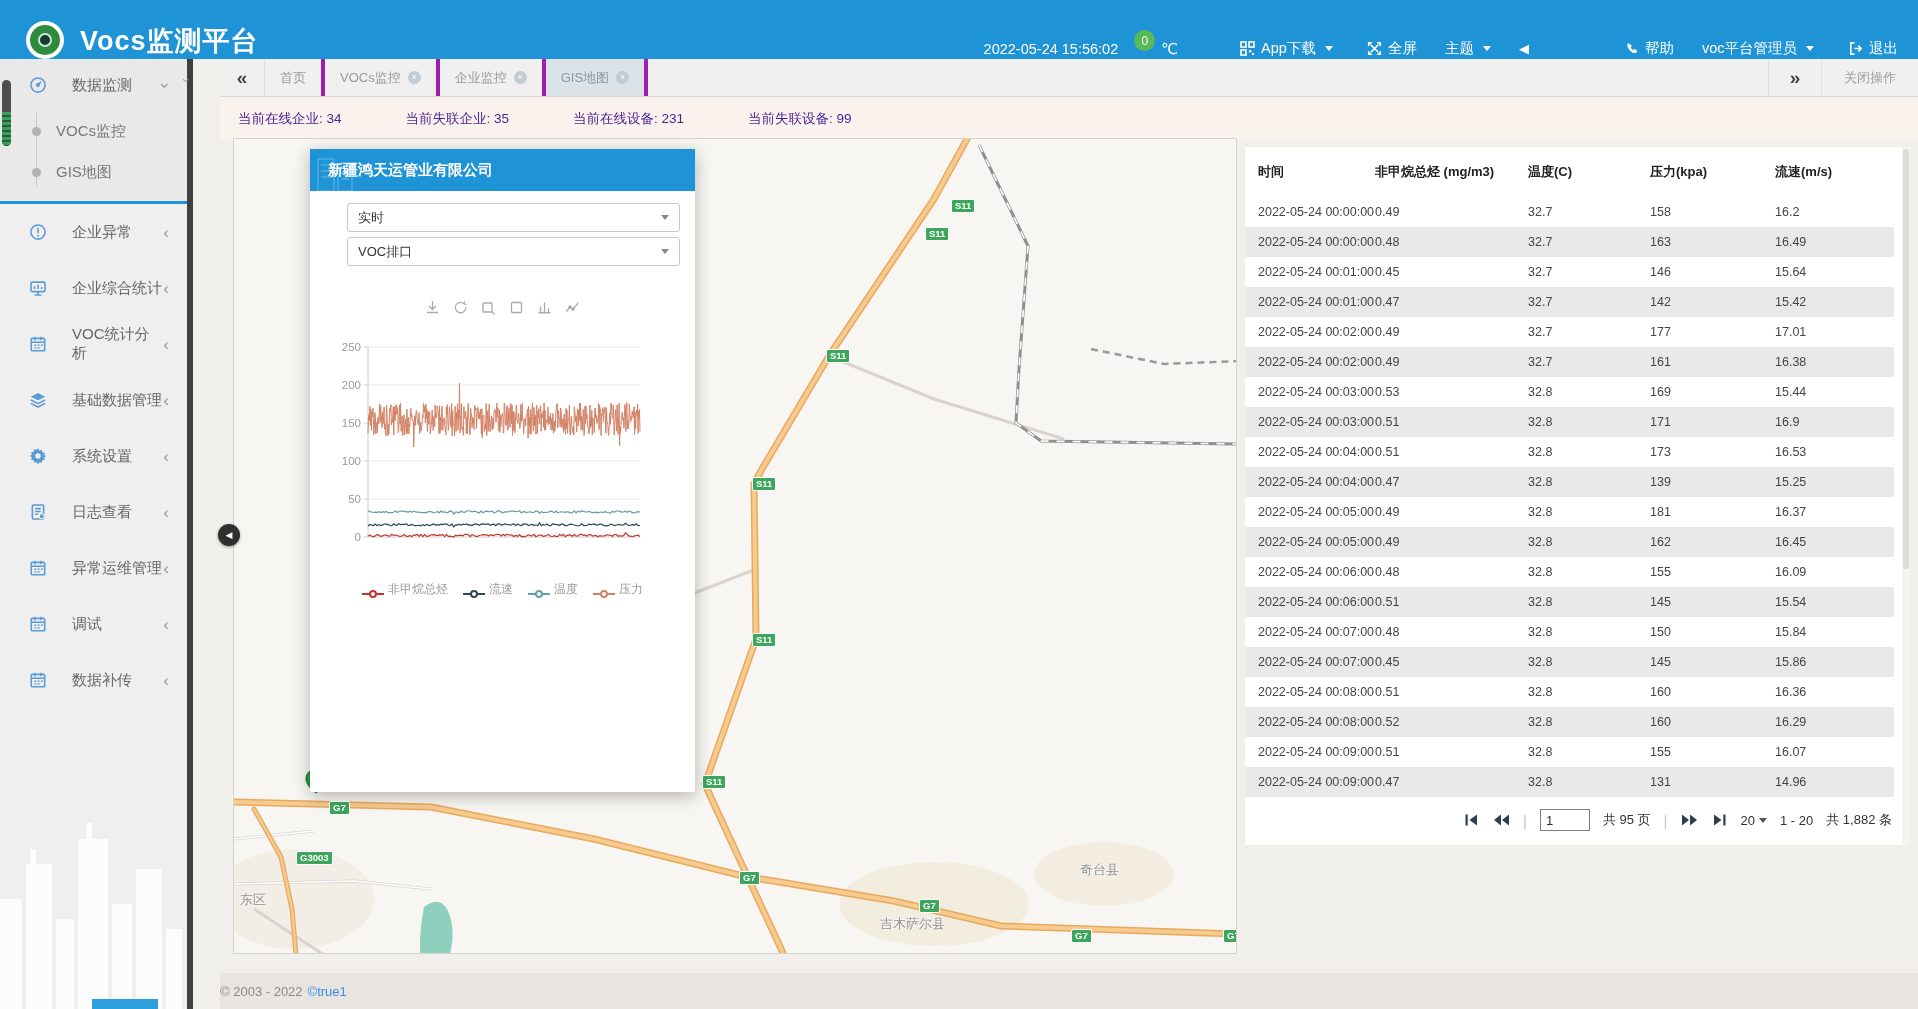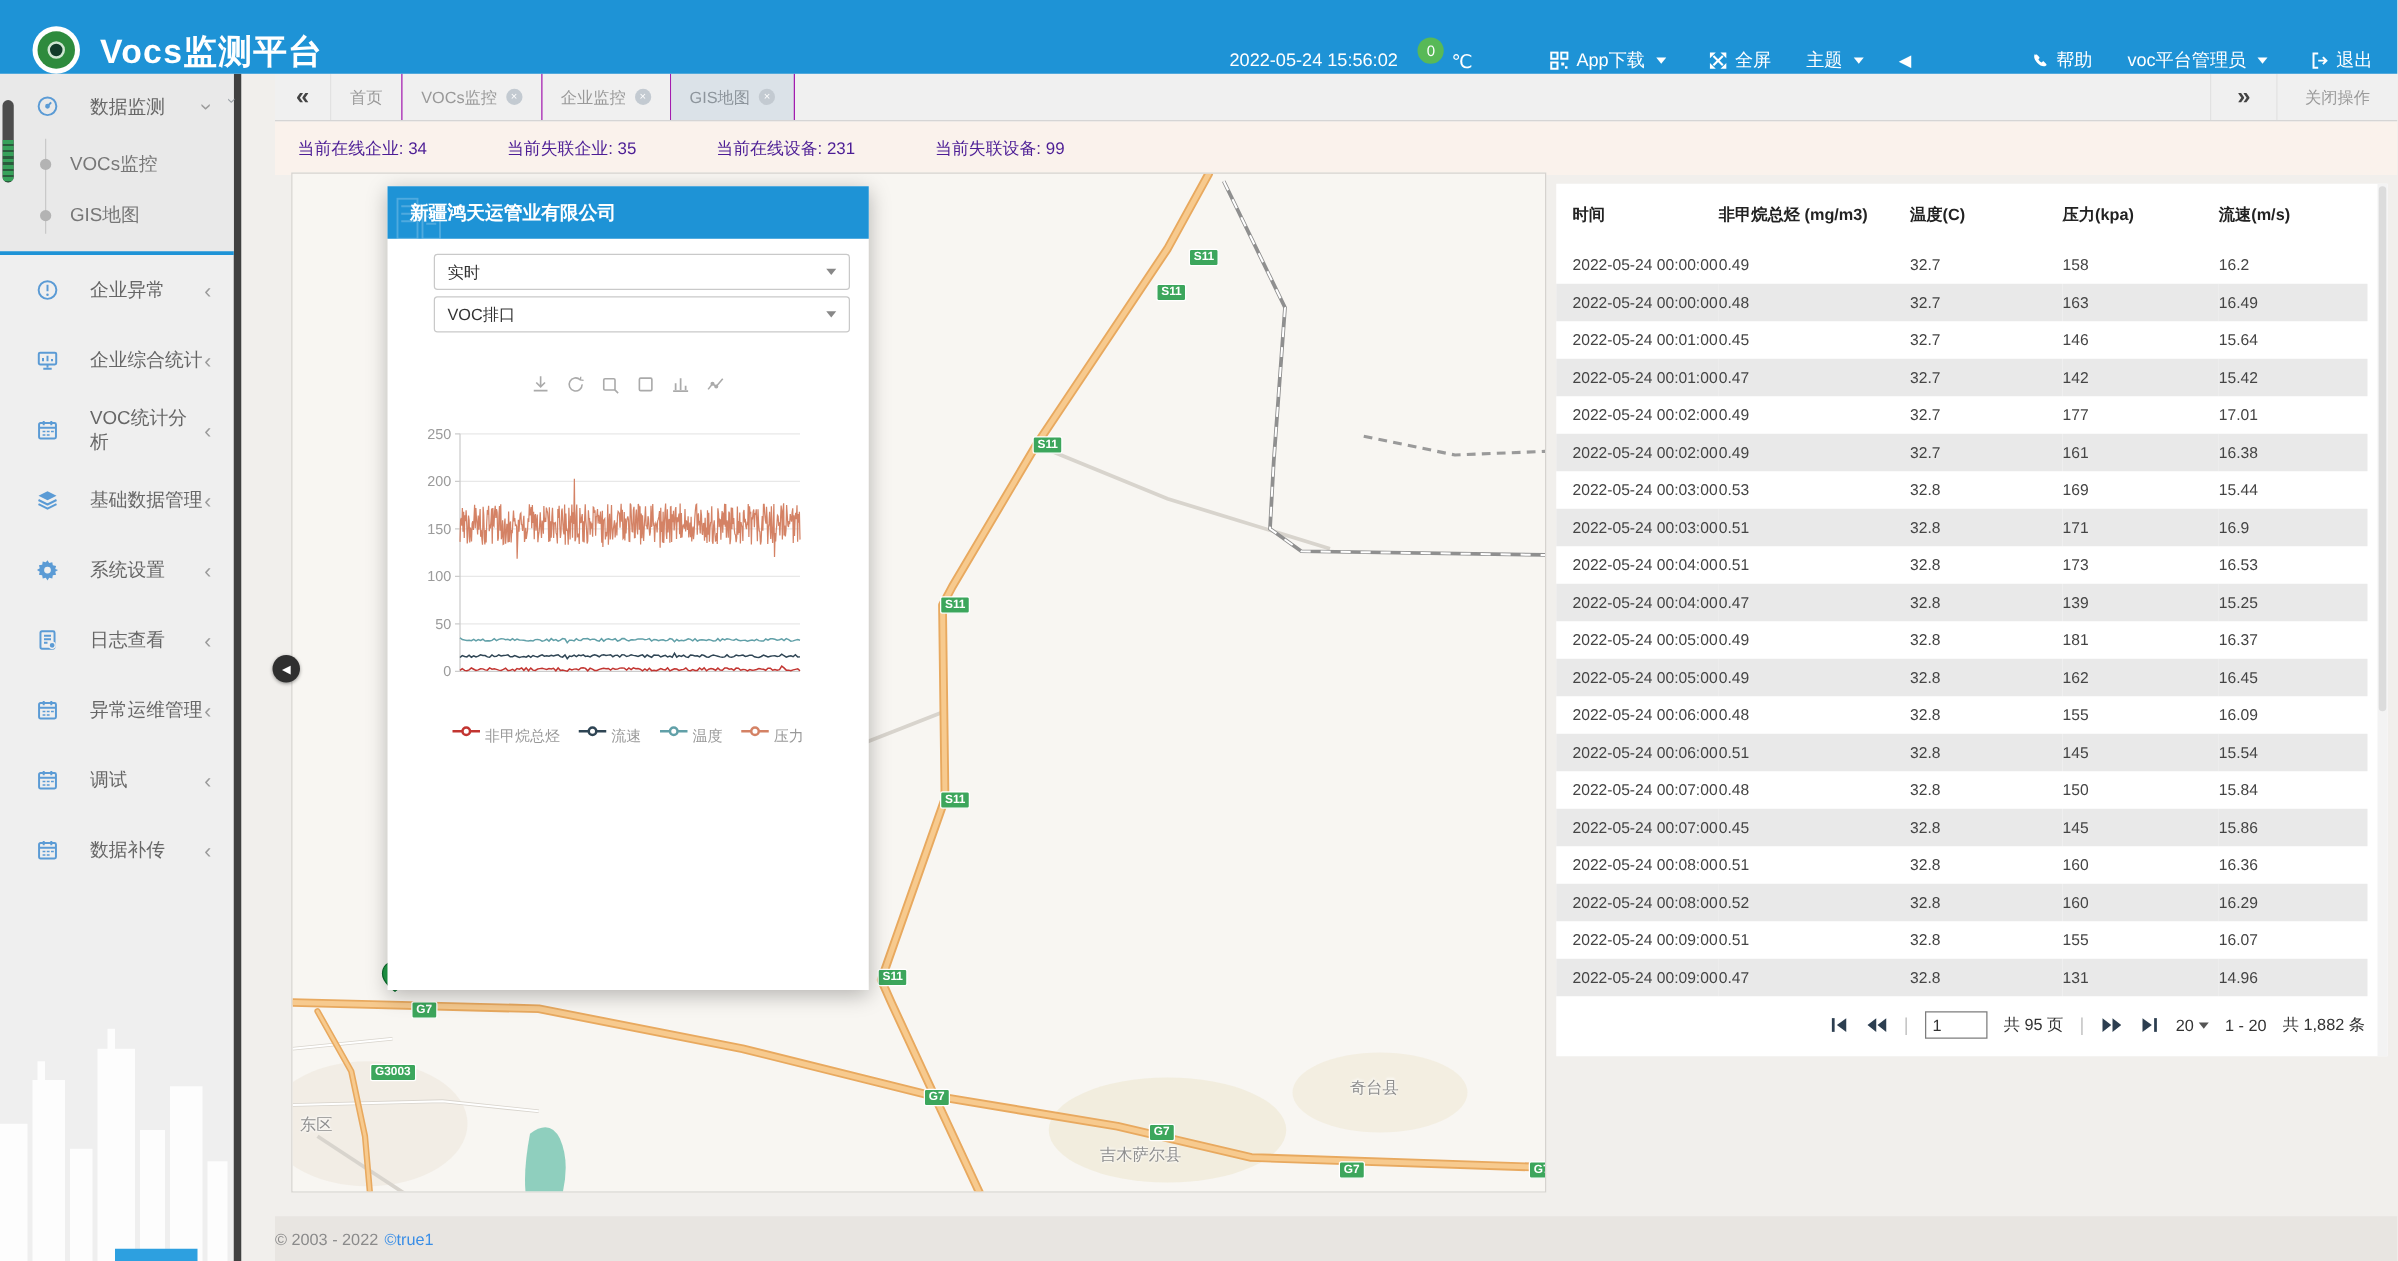--- a/index.html
+++ b/index.html
@@ -38,21 +38,21 @@
   .sub-wrap:before{content:"";position:absolute;left:36px;top:0;bottom:14px;width:1px;background:#c9c9c9}
   .sub-row{height:41px;display:flex;align-items:center;padding-left:56px;color:#777;font-size:15px;position:relative;cursor:pointer}
   .sub-row .dot{position:absolute;left:32px;width:9px;height:9px;border-radius:50%;background:#b3b3b3}
   .blue-divider{height:3px;background:#1e93d6}
   .side-art{position:absolute;bottom:0;left:0}
   .collapse-btn{position:absolute;left:218px;top:524px;width:22px;height:22px;border-radius:50%;background:#2f2f2f;color:#fff;display:flex;align-items:center;justify-content:center;font-size:9px;z-index:45;cursor:pointer;box-shadow:0 1px 3px rgba(0,0,0,.4)}
 
   
   .tabbar{position:absolute;left:220px;top:59px;right:0;height:38px;background:#f0f0f0;border-bottom:1px solid #d5d5d5;display:flex;align-items:stretch;z-index:10}
   .tab-nav{width:44px;display:flex;align-items:center;justify-content:center;color:#444;font-size:19px;font-weight:bold;cursor:pointer}
-  .tab{display:flex;align-items:center;gap:7px;padding:0 15px;font-size:13px;color:#999;border-right:1px solid #a21caf;cursor:pointer;white-space:nowrap}
+  .tab{display:flex;align-items:center;gap:7px;padding:0 15px;font-size:13px;color:#999;border-right:4px solid #a21caf;cursor:pointer;white-space:nowrap}
   .tab:first-of-type{border-left:1px solid #e2e2e2}
   .tab.active{background:#dbe2e8;color:#8d959c}
   .tab .close{width:13px;height:13px;border-radius:50%;background:#c3cad1;color:#fff;font-size:9px;line-height:13px;text-align:center}
   .tab-spacer{flex:1}
   .tab-right{display:flex;align-items:center;border-left:1px solid #e2e2e2}
   .tab-right .ops{padding:0 22px;font-size:13px;color:#9a9a9a;border-left:1px solid #e2e2e2;height:100%;display:flex;align-items:center;cursor:pointer}
   .tab-right .fwd{padding:0 26px;color:#444;font-size:19px;font-weight:bold;cursor:pointer}
 
   
   .statusbar{position:absolute;left:220px;top:97px;right:0;height:43px;background:#faf2ec;display:flex;align-items:center;padding-left:18px;z-index:5}
@@ -69,21 +69,21 @@
   .popup-hd{height:42px;background:#1e93d6;display:flex;align-items:center;padding-left:18px;color:#fff;font-size:15px;font-weight:bold;position:relative;overflow:hidden}
   .popup-hd .deco{position:absolute;left:4px;top:4px;opacity:.22}
   .popup-hd .title{position:relative}
   .popup-select{position:absolute;left:37px;width:333px;height:29px;border:1px solid #c9c9c9;border-radius:3px;background:#fff;display:flex;align-items:center;justify-content:space-between;padding:0 10px;font-size:13px;color:#333;cursor:pointer}
   .popup-select .scaret{width:0;height:0;border-left:4px solid transparent;border-right:4px solid transparent;border-top:5px solid #888}
   .sel1{top:54px}.sel2{top:88px}
   .toolbox{position:absolute;top:150px;left:0;right:0;display:flex;justify-content:center;gap:11px}
   .toolbox .tbi{cursor:pointer;display:flex}
   .chartbox{position:absolute;top:170px;left:18px;width:340px;height:252px}
   .legend{position:absolute;top:432px;left:0;right:0;display:flex;justify-content:center;align-items:center;gap:15px;font-size:12px;color:#999}
-  .leg-item{display:flex;align-items:flex-start;gap:4px;cursor:pointer}
+  .leg-item{display:flex;align-items:flex-end;gap:4px;cursor:pointer}
   .leg-mark{position:relative;width:22px;height:8px}
   .leg-mark .ln{position:absolute;left:0;right:0;top:3px;height:2px}
   .leg-mark .ci{position:absolute;left:7px;top:0;width:8px;height:8px;border-radius:50%;background:#fff;border:2px solid}
 
   
   .table-panel{position:absolute;left:1245px;top:147px;width:665px;height:698px;background:#fff;z-index:6}
   .tbl{width:649px;border-collapse:collapse;table-layout:fixed;font-size:12.5px;color:#444}
   .tbl th{font-size:13px;color:#222;font-weight:bold;text-align:left;height:50px;vertical-align:middle;line-height:1.35}
   .tbl td{height:30px;vertical-align:middle}
   .tbl tbody tr:nth-child(even){background:#e9e9e9}

